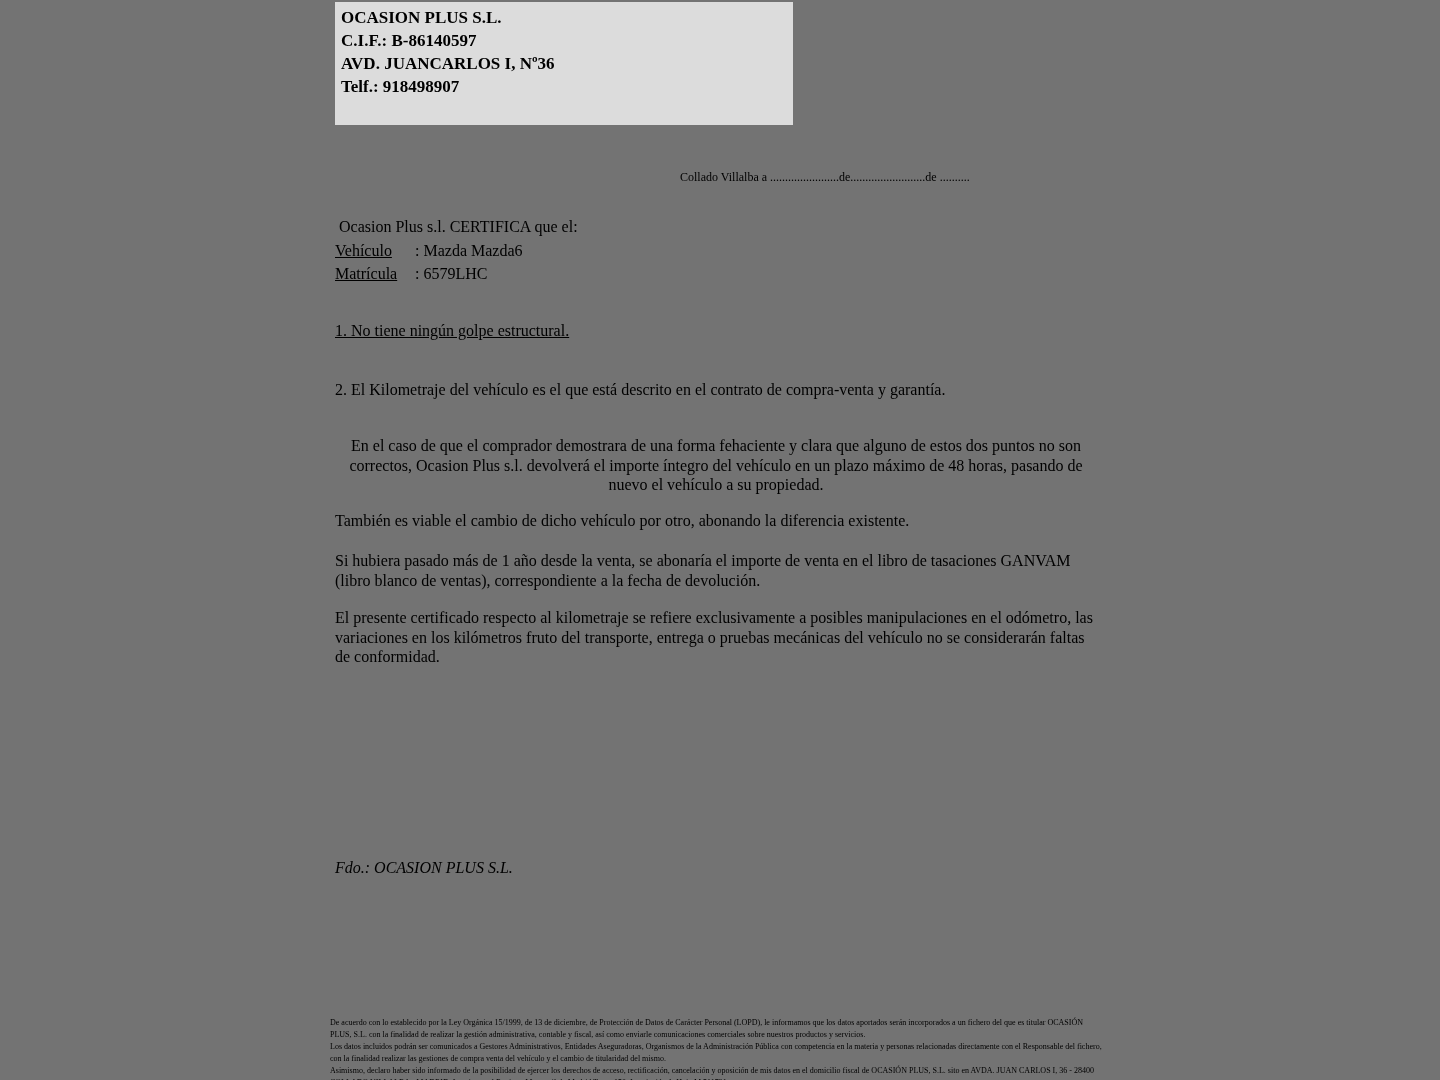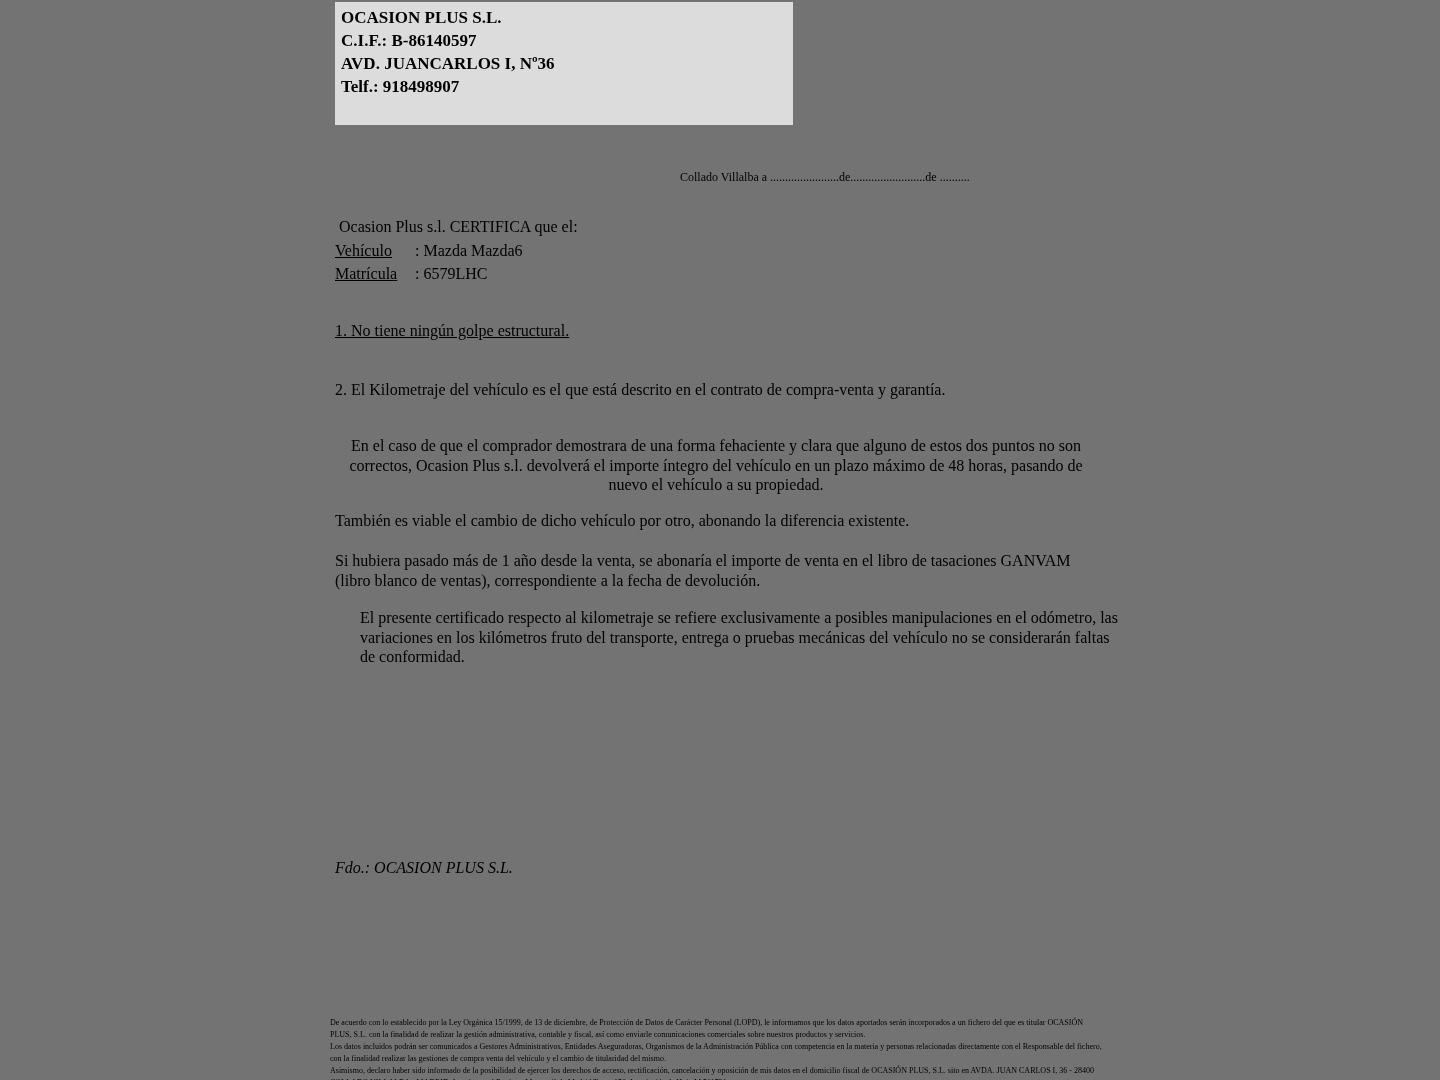--- a/index.html
+++ b/index.html
@@ -50,21 +50,21 @@
     left: 335px;
     width: 762px;
     font-size: 16px;
     line-height: 19.5px;
   }
   .pt1 { top: 321px; text-decoration: underline; }
   .pt2 { top: 358px; margin-top: 22px; }
   .para1 { top: 436px; text-align: center; }
   .para2 { top: 511px; }
   .para3 { top: 551px; }
-  .para4 { top: 608px; margin-left: 25px; }
+  .para4 { top: 608px; }
   .signature {
     position: absolute;
     left: 335px;
     top: 859px;
     font-size: 16px;
     font-style: italic;
   }
   .legal {
     position: absolute;
     left: 330px;

